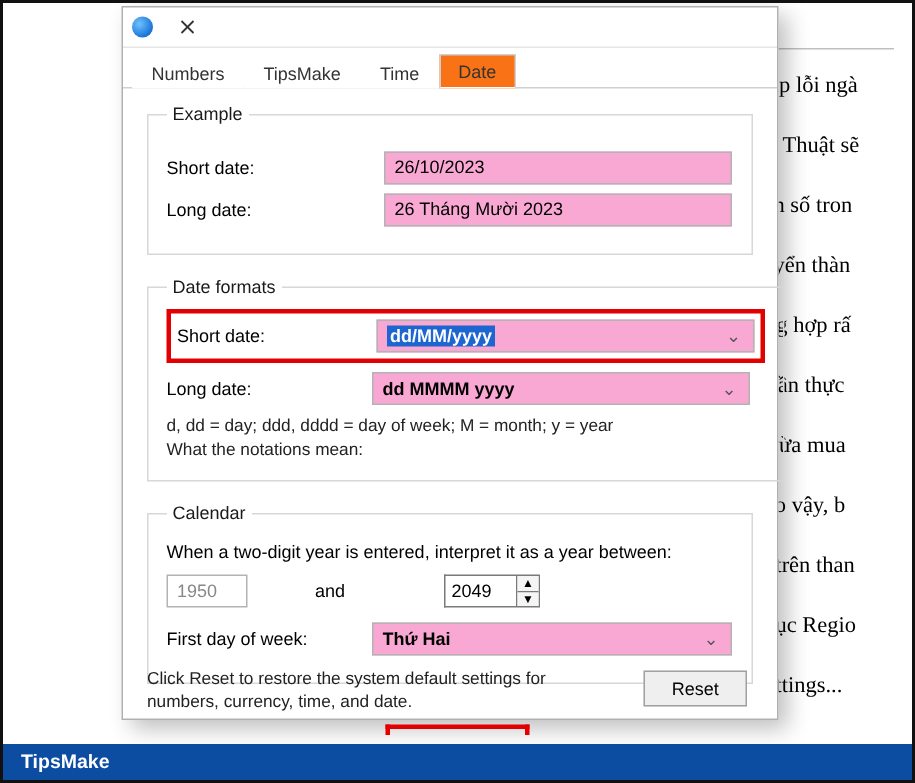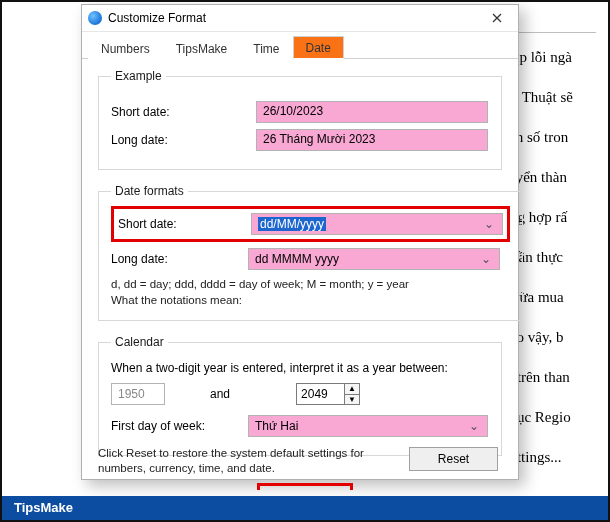--- a/index.html
+++ b/index.html
@@ -162,21 +162,21 @@
     font: inherit;
     box-sizing: border-box;
   }
   .textbox.ro { width: 232px; }
   .combo {
     width: 252px;
     display: inline-flex;
     align-items: center;
     justify-content: space-between;
   }
-  .combo .val { overflow: hidden; white-space: nowrap; }
+  .combo .val { overflow: hidden; white-space: nowrap; font-weight: bold; }
   .combo .chev {
     width: 14px; text-align: center;
     color: #555;
   }
   .combo.selected .val {
     background: #1e66cf;
     color: #fff;
     padding: 0 2px;
   }
   .red-frame {
@@ -226,21 +226,21 @@
     left: 16px; bottom: 6px;
     width: 270px;
     font-size: 11.5px;
     color: #222;
     line-height: 1.25;
   }
   .reset-btn {
     position: absolute;
     right: 20px;
     bottom: 10px;
-    width: 89px;
+    width: 69px;
     height: 24px;
     border: 1px solid #a0a0a0;
     background: #efefef;
     font: inherit;
     text-align: center;
   }
   
   .watermark {
     position: absolute;
     left: 50%;
@@ -294,21 +294,20 @@
     <p>n mục Regio</p>
     <p>l Settings...</p>
 
   </div>
 
   <div class="dialog">
 
 
     <div class="titlebar">
       <span class="app-icon"></span>
-      <span class="title">Customize Format</span>
 
       <span class="win-btn">
         <svg viewBox="0 0 10 10">
           <line x1="1" y1="1" x2="9" y2="9" stroke="#333" stroke-width="1.2"></line>
           <line x1="9" y1="1" x2="1" y2="9" stroke="#333" stroke-width="1.2"></line>
         </svg>
       </span>
     </div>
 
     <div class="tabs">

